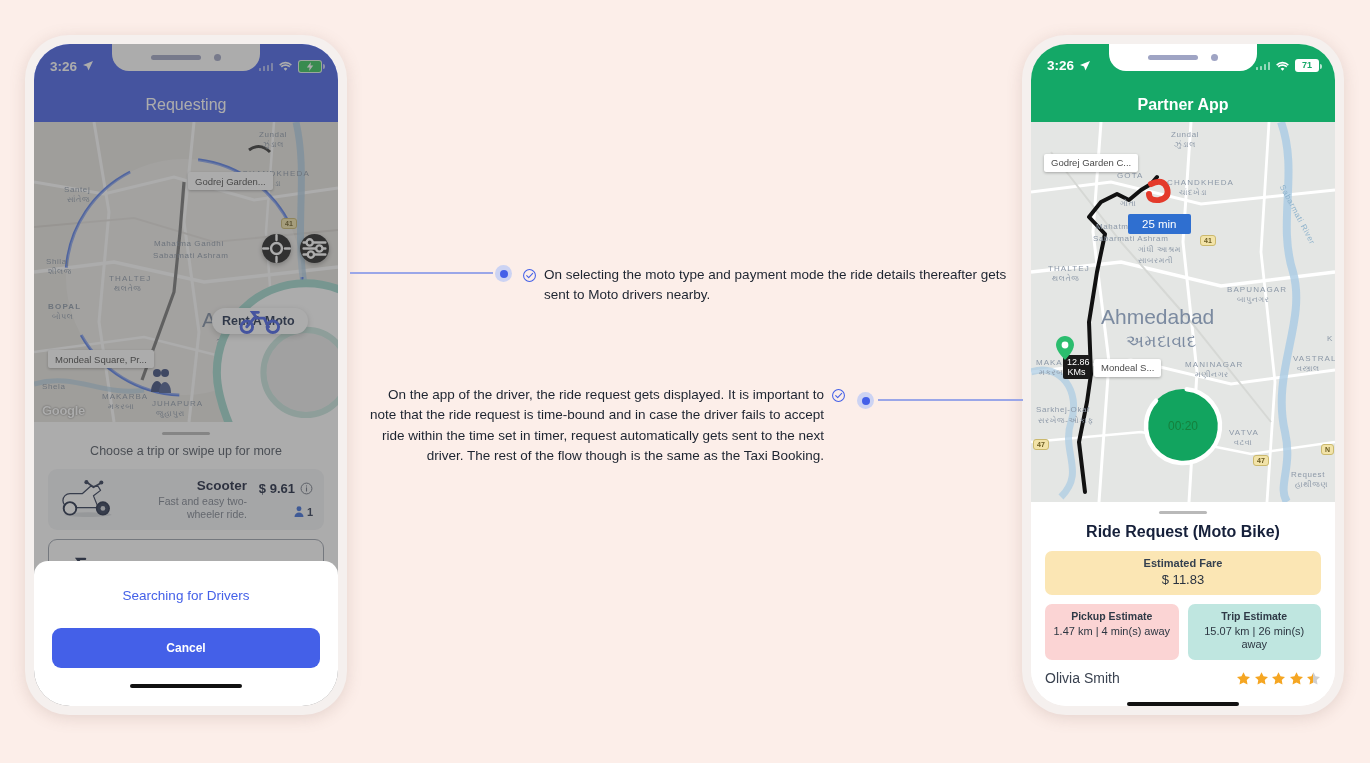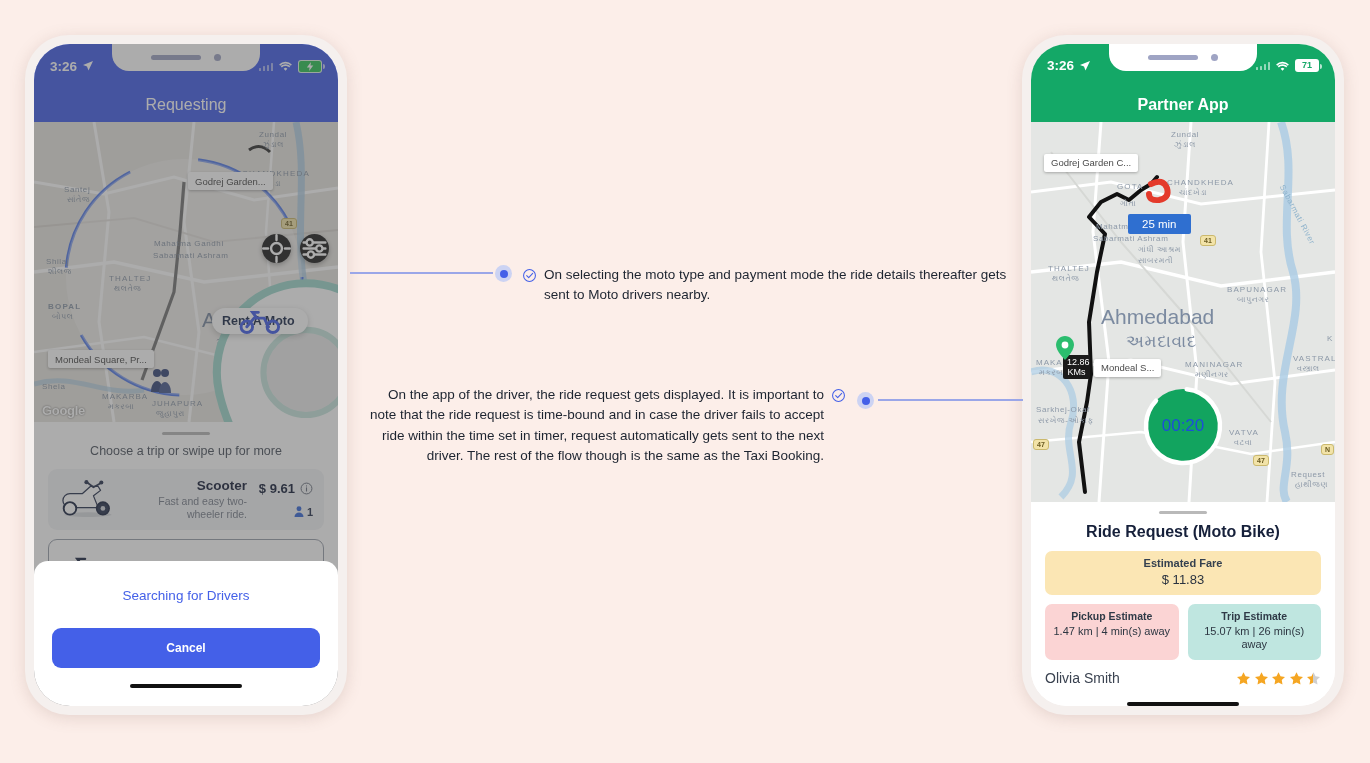--- a/index.html
+++ b/index.html
@@ -190,21 +190,21 @@
     font-size:15px; font-weight:bold; padding:10px 16px; cursor:pointer;
   }
 
   
   .timer {
     position:absolute; left:50%; transform:translateX(-50%);
     width:82px; height:82px;
   }
   .timer-txt {
     position:absolute; inset:0; display:flex; align-items:center; justify-content:center;
-    color:#1d4ed8; font-size:17px;text-align:right;
+    color:#15803d; font-size:12px;text-align:right;
   }
 
   
   .eta-chip {
     position:absolute; background:#2f6fd0; color:#fff;
     font-size:11.5px; padding:4px 14px; border-radius:2px;
   }
   .km-chip {
     position:absolute; background:#1b1b1b; color:#fff; font-size:9px;
     padding:2px 4px; border-radius:2px; line-height:1.15; text-align:center;
@@ -470,21 +470,21 @@
           <path d="M0 250 C30 240 50 270 40 300 C30 330 55 350 30 375" stroke="#a9cbe3" stroke-width="7" fill="none" opacity=".7"></path>
           <path d="M60 252 L58 200 L66 150 L74 112 L58 95 L70 80 L86 72 L98 78 L110 68 L120 62 L126 55" stroke="#111" stroke-width="4" fill="none" stroke-linejoin="round" stroke-linecap="round"></path>
           <path d="M60 252 L56 280 L48 320 L54 370" stroke="#111" stroke-width="4" fill="none" stroke-linecap="round"></path>
           <path d="M120 62 q12 -6 16 4 q3 10 -8 12 q-10 1 -10 -6" stroke="#e43a2b" stroke-width="6" fill="none" stroke-linecap="round"></path>
         </svg>
 
         <div class="maplabel" style="left:140px; top:8px;">Zundal</div>
         <div class="maplabel" style="left:143px; top:18px;">ઝુંડાલ</div>
         <div class="maplabel" style="left:136px; top:56px; letter-spacing:1.1px;">CHANDKHEDA</div>
         <div class="maplabel" style="left:148px; top:66px;">ચાંદખેડા</div>
-        <div class="maplabel" style="left:86px; top:60px; letter-spacing:1.1px;">GOTA</div>
+        <div class="maplabel" style="left:86px; top:49px; letter-spacing:1.1px;">GOTA</div>
         <div class="maplabel" style="left:89px; top:77px;">ગોતા</div>
         <div class="maplabel" style="left:65px; top:100px;">Mahatma Gandhi</div>
         <div class="maplabel" style="left:62px; top:112px;">Sabarmati Ashram</div>
         <div class="maplabel" style="left:107px; top:123px;">ગાંધી આશ્રમ</div>
         <div class="maplabel" style="left:107px; top:134px;">સાબરમતી</div>
         <div class="maplabel" style="left:17px; top:142px; letter-spacing:1.1px;">THALTEJ</div>
         <div class="maplabel" style="left:21px; top:152px;">થલતેજ</div>
         <div class="maplabel" style="left:233px; top:88px; transform:rotate(62deg); color:#8fb3cc;">Sabarmati River</div>
         <div class="maplabel" style="left:196px; top:163px; letter-spacing:1.1px;">BAPUNAGAR</div>
         <div class="maplabel" style="left:206px; top:173px;">બાપુનગર</div>

